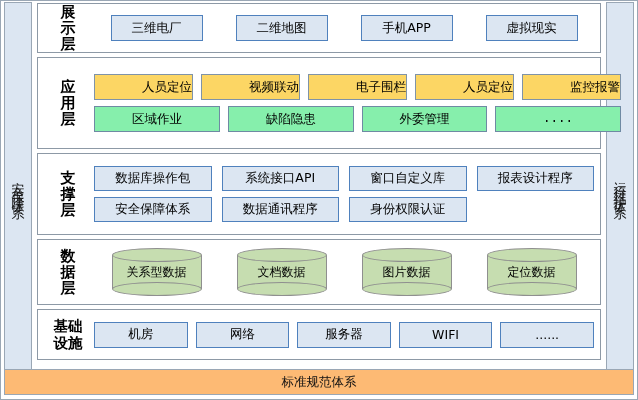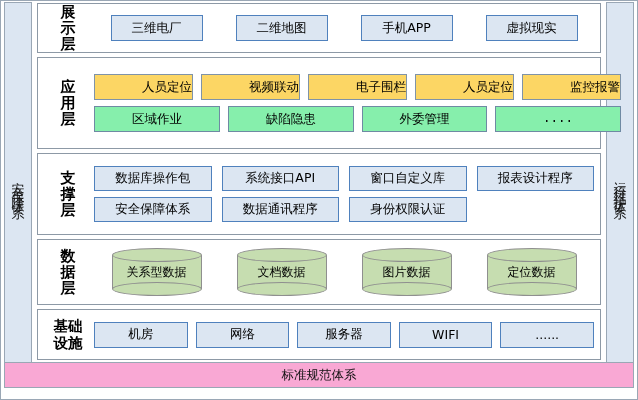--- a/index.html
+++ b/index.html
@@ -24,22 +24,22 @@
   .pillar.left{left:3px;}
   .pillar.right{right:3px;}
   .pillar .vtext{
     writing-mode:vertical-rl;
     font-size:13px;color:#111;letter-spacing:5px;line-height:1;
     font-weight:400;
   }
 
   
   .std-bar{
-    position:absolute;left:3px;right:3px;bottom:11px;height:26px;
-    background:#f9a8d4;border:1px solid #9aa7b5;box-sizing:border-box;
+    position:absolute;left:3px;right:3px;bottom:4px;height:26px;
+    background:#fdba74;border:1px solid #9aa7b5;box-sizing:border-box;
     display:flex;align-items:center;justify-content:center;
     font-size:12.5px;color:#111;
   }
 
   
   .stack{
     position:absolute;left:36px;right:36px;top:2px;
     display:flex;flex-direction:column;gap:4px;
   }
   .layer{

